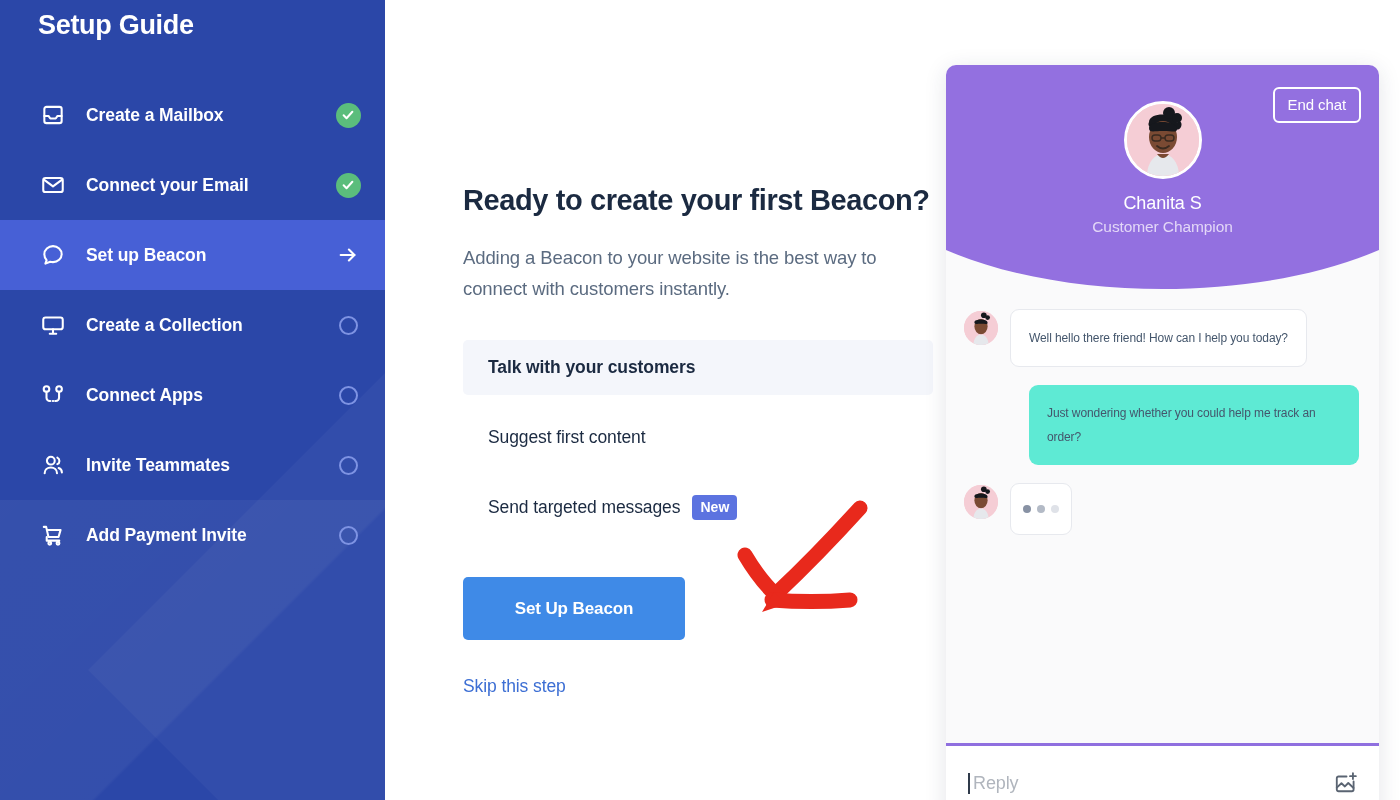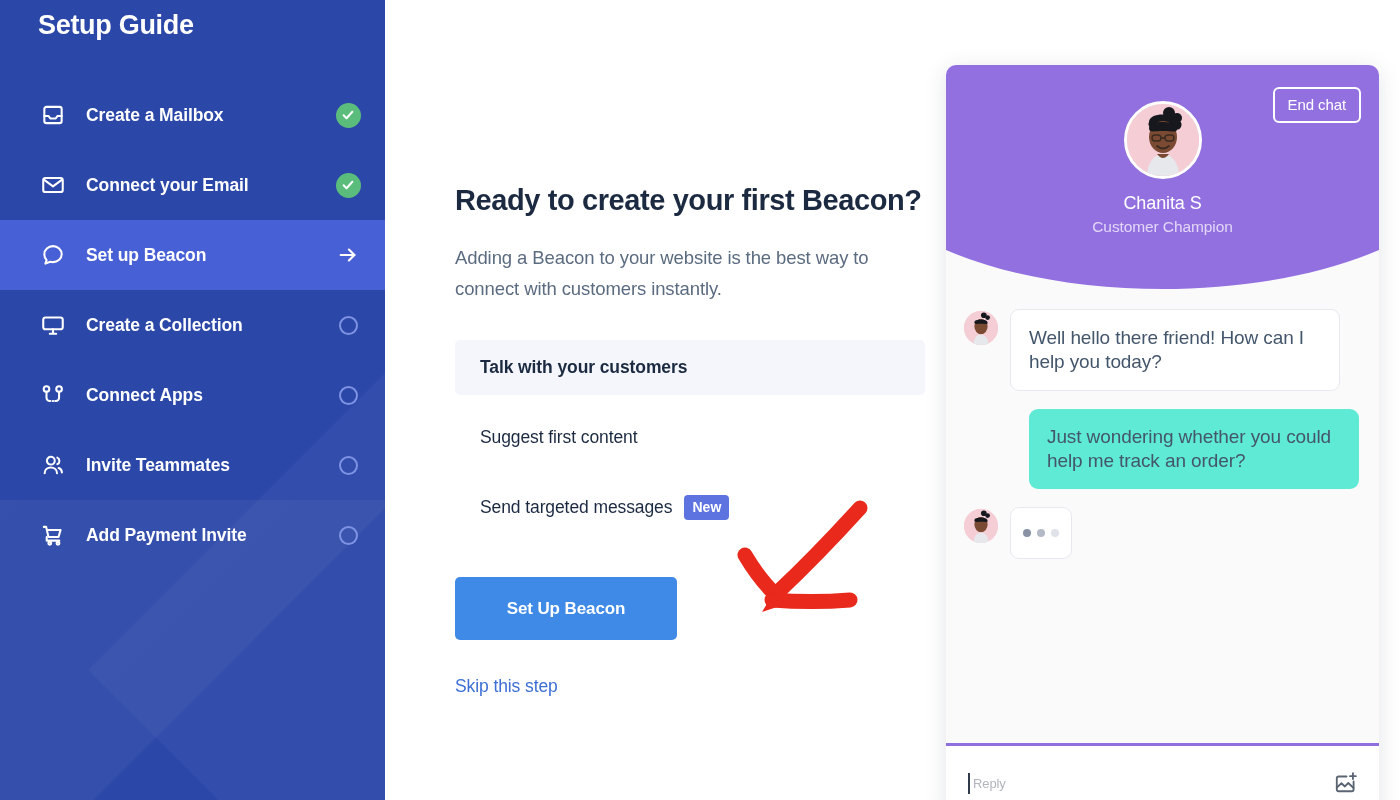--- a/index.html
+++ b/index.html
@@ -93,21 +93,21 @@
   .main-bg-circle {
     position: absolute;
     right: 60px; bottom: -150px;
     width: 300px; height: 300px;
     border-radius: 50%;
     background: #f7f8fa;
     pointer-events: none;
   }
   .content {
     position: absolute;
-    left: 70px; top: 180px;
+    left: 78px; top: 180px;
     width: 470px;
     z-index: 2;
   }
   .headline {
     color: #1b2a41;
     font-size: 29px;
     font-weight: bold;
     line-height: 40px;
     letter-spacing: -0.4px;
   }
@@ -249,21 +249,21 @@
   .msg-avatar {
     width: 34px; height: 34px; border-radius: 50%;
     background: #f5cdd5; flex: 0 0 34px;
     margin-right: 12px; margin-top: 2px;
     overflow: hidden; position: relative;
   }
   .bubble {
     max-width: 330px;
     padding: 16px 18px;
     border-radius: 9px;
-    font-size: 19px;
+    font-size: 12px;
     line-height: 24px;
     letter-spacing: -0.1px;
   }
   .bubble.incoming {
     background: #ffffff;
     border: 1px solid #e7e9ee;
     color: #44566c;
   }
   .bubble.outgoing {
     background: #5eead4;
@@ -293,21 +293,21 @@
   .reply-caret {
     width: 2px; height: 21px;
     background: #2f3a4a;
     flex: 0 0 2px;
   }
   .reply-input {
     flex: 1 1 auto;
     border: none; outline: none;
     background: transparent;
     font-family: "Liberation Sans", sans-serif;
-    font-size: 13px;
+    font-size: 18px;
     color: #2f3a4a;
     margin-left: 3px;
     letter-spacing: -0.1px;
   }
   .reply-input::placeholder { color: #b0b5bd; }
   .attach-icon { flex: 0 0 26px; color: #5a6472; display: flex; cursor: pointer; }
 </style>
 </head>
 <body>
 

